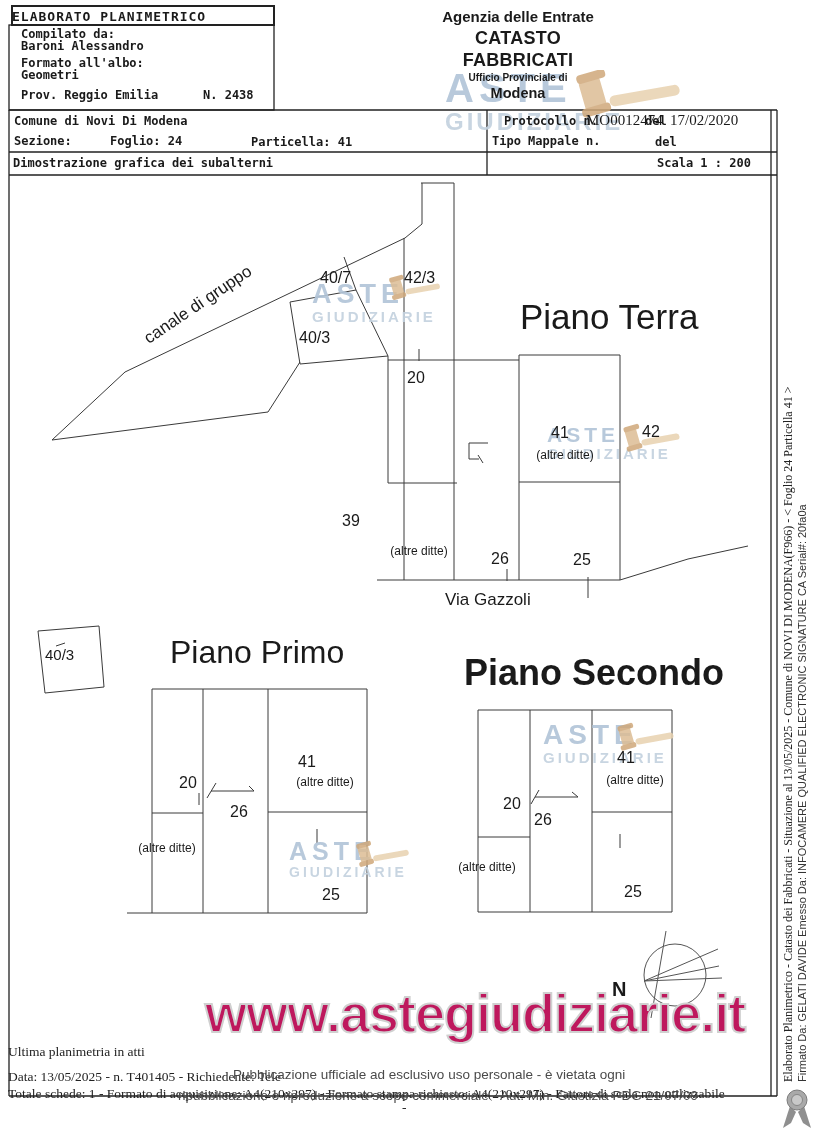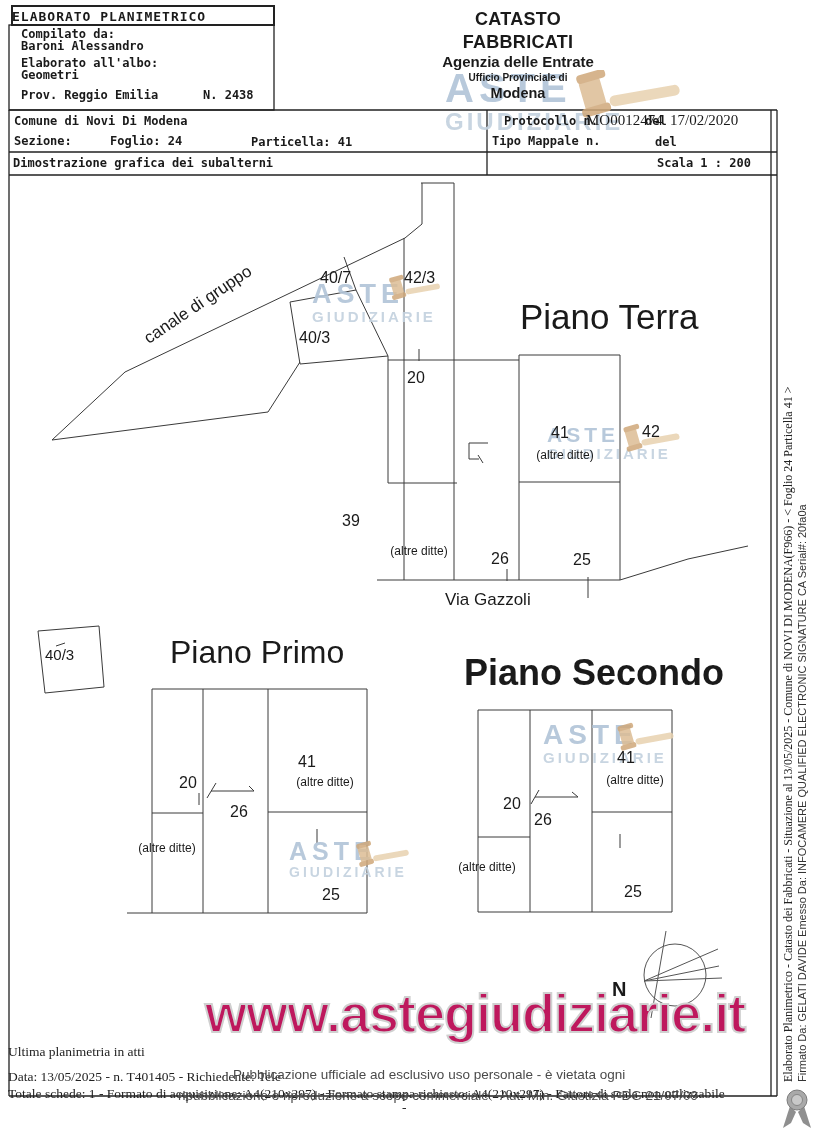--- a/index.html
+++ b/index.html
@@ -134,28 +134,28 @@
       <rect x="3" y="2" width="15" height="5" rx="2" transform="rotate(-16 10 4)" fill="#cfa87a"></rect>
       <rect x="6" y="20" width="15" height="5" rx="2" transform="rotate(-16 13 22)" fill="#cfa87a"></rect>
     </g>
   </svg>
 
   <div class="abs site-wm" style="left:205px;top:982px;">www.astegiudiziarie.it</div>
 
   <div class="abs mono" style="left:12px;top:9px;width:262px;text-align:left;font-size:13px;letter-spacing:1px;">ELABORATO PLANIMETRICO</div>
   <div class="abs mono" style="left:21px;top:27px;">Compilato da:</div>
   <div class="abs mono" style="left:21px;top:39px;">Baroni Alessandro</div>
-  <div class="abs mono" style="left:21px;top:56px;">Elaborato all'albo:</div>
+  <div class="abs mono" style="left:21px;top:56px;">Formato all'albo:</div>
   <div class="abs mono" style="left:21px;top:68px;">Geometri</div>
   <div class="abs mono" style="left:21px;top:88px;">Prov. Reggio Emilia</div>
   <div class="abs mono" style="left:203px;top:88px;">N. 2438</div>
 
   <div class="abs agz" style="left:418px;top:8px;width:200px;text-align:center;">
+    <div style="font-size:15px;">Agenzia delle Entrate</div>
     <div style="font-size:18px;letter-spacing:.3px;">CATASTO FABBRICATI</div>
-    <div style="font-size:15px;">Agenzia delle Entrate</div>
     <div style="font-size:10px;">Ufficio Provinciale di</div>
     <div style="font-size:14.5px;">Modena</div>
   </div>
 
   <div class="abs mono" style="left:14px;top:114px;">Comune di Novi Di Modena</div>
   <div class="abs mono" style="left:14px;top:134px;">Sezione:</div>
   <div class="abs mono" style="left:110px;top:134px;">Foglio: 24</div>
   <div class="abs mono" style="left:251px;top:135px;">Particella: 41</div>
   <div class="abs mono" style="left:504px;top:114px;">Protocollo n.</div>
   <div class="abs serifv" style="left:586px;top:112px;">MO0012474</div>

